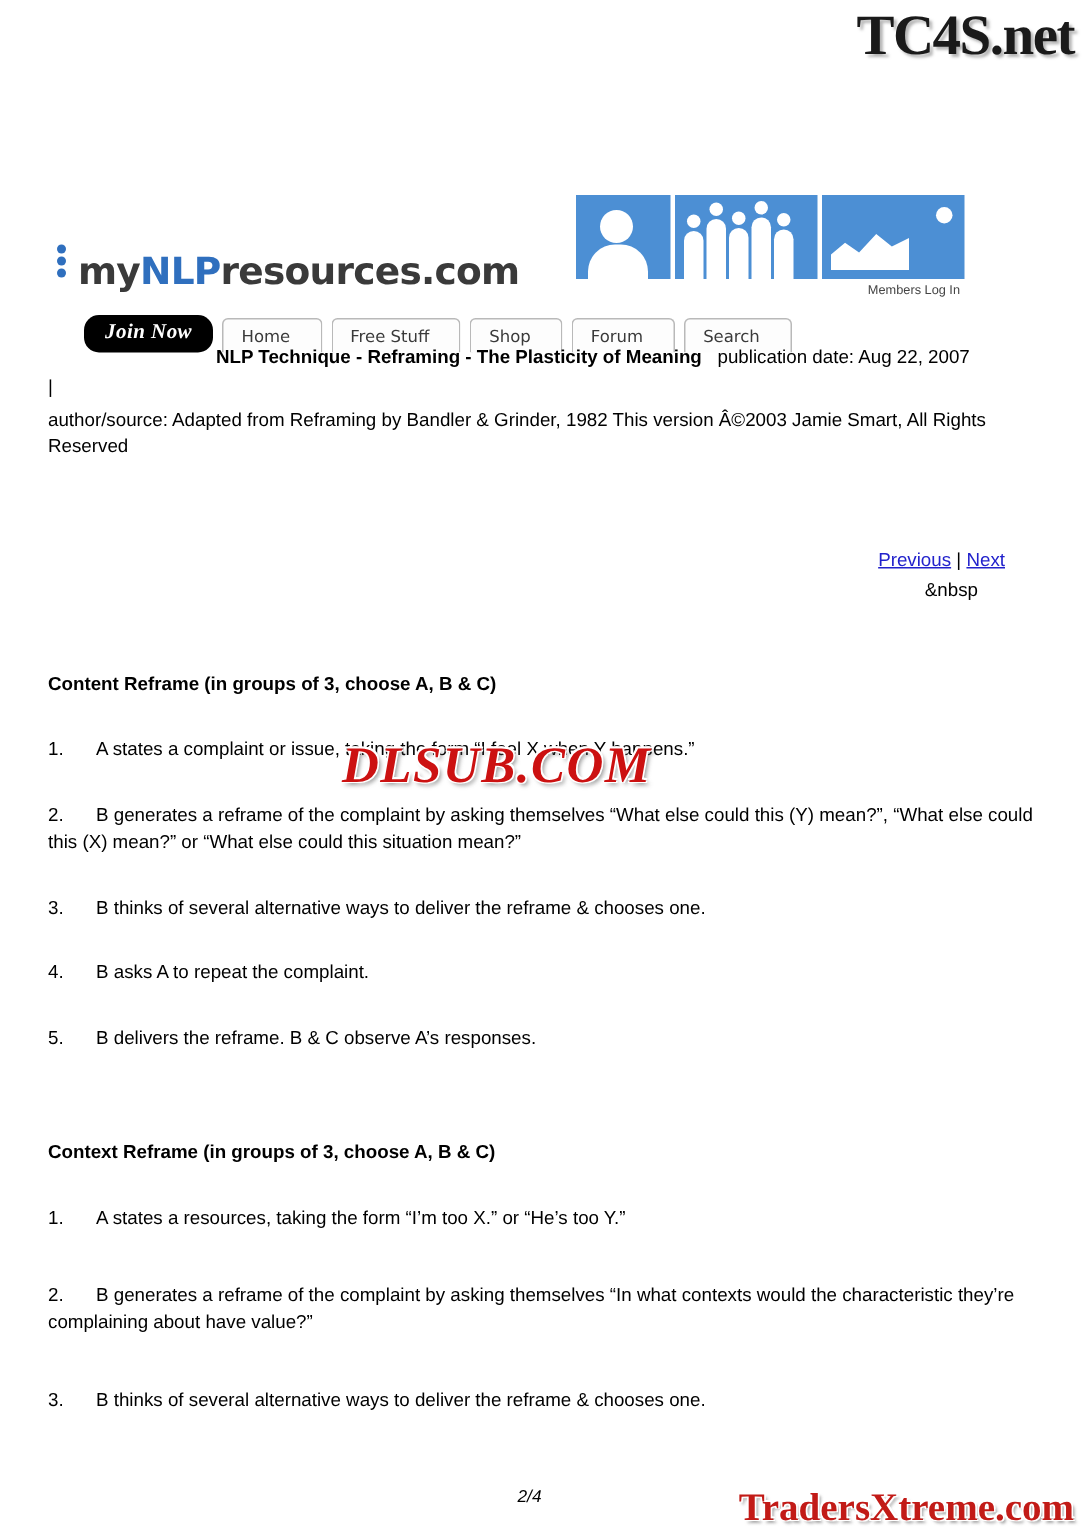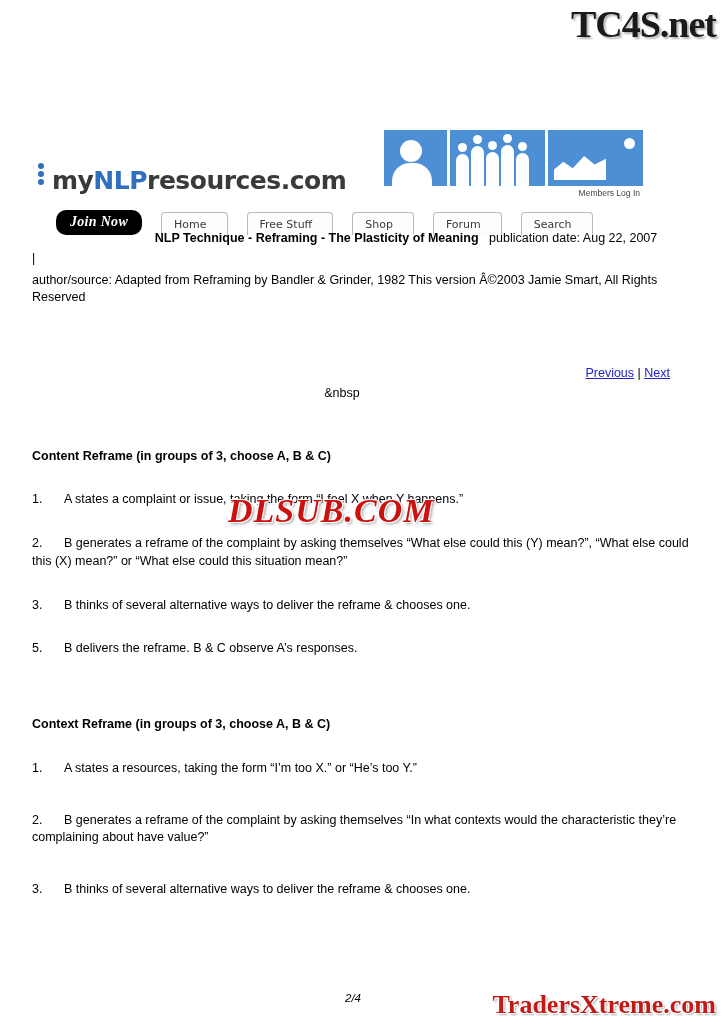--- a/index.html
+++ b/index.html
@@ -160,21 +160,21 @@
     font-family: "Liberation Sans", sans-serif;
   }
 
   
   .nav-tabs {
     position: absolute;
     left: 24px;
     top: 82px;
     display: flex;
     align-items: flex-end;
-    gap: 15px;
+    gap: 2px;
   }
   .join-now {
     background: #000;
     color: #fff;
     font-family: "Liberation Serif", serif;
     font-style: italic;
     font-weight: bold;
     font-size: 14px;
     padding: 4px 14px 5px 14px;
     border-radius: 10px;
@@ -196,23 +196,22 @@
   
   .doc {
     position: absolute;
     left: 32px;
     top: 230px;
     width: 660px;
     font-size: 12.5px;
     line-height: 1.42;
   }
   .title-line {
-    margin-left: 88px;
+    margin-left: 112px;
     margin-bottom: 2px;
-    text-align: center;
   }
   .title-line b {
     font-size: 12.5px;
   }
   .pipe-line {
     margin: 2px 0 4px 0;
     font-size: 12.5px;
   }
   .author-line {
     margin-bottom: 8px;
@@ -220,21 +219,21 @@
   .nav-links {
     text-align: right;
     margin-top: 58px;
     margin-right: 22px;
   }
   .nav-links a {
     color: #2222cc;
     text-decoration: underline;
   }
   .nbsp-line {
-    text-align: center;
+    text-align: right;
     margin-right: 40px;
     margin-top: 2px;
   }
   .section-head {
     font-weight: bold;
     margin-top: 45px;
     margin-bottom: 0;
   }
   .step {
     margin-top: 26px;
@@ -349,20 +348,23 @@
   <div class="step">
     <span class="num">1.</span><span>A states a complaint or issue, taking the form “I feel X when Y happens.”</span>
   </div>
   <div class="step">
     <span class="num">2.</span><span>B generates a reframe of the complaint by asking themselves “What else could this (Y) mean?”, “What else could this (X) mean?” or “What else could this situation mean?”</span>
   </div>
   <div class="step">
     <span class="num">3.</span><span>B thinks of several alternative ways to deliver the reframe &amp; chooses one.</span>
   </div>
   <div class="step">
+    <span class="num">4.</span><span>B asks A to repeat the complaint.</span>
+  </div>
+  <div class="step">
     <span class="num">5.</span><span>B delivers the reframe.  B &amp; C observe A’s responses.</span>
   </div>
 
   <div class="section-head gap-large">Context Reframe (in groups of 3, choose A, B &amp; C)</div>
 
   <div class="step">
     <span class="num">1.</span><span>A states a resources, taking the form “I’m too X.” or “He’s too Y.”</span>
   </div>
   <div class="step" style="margin-top:34px">
     <span class="num">2.</span><span>B generates a reframe of the complaint by asking themselves “In what contexts would the characteristic they’re complaining about have value?”</span>

